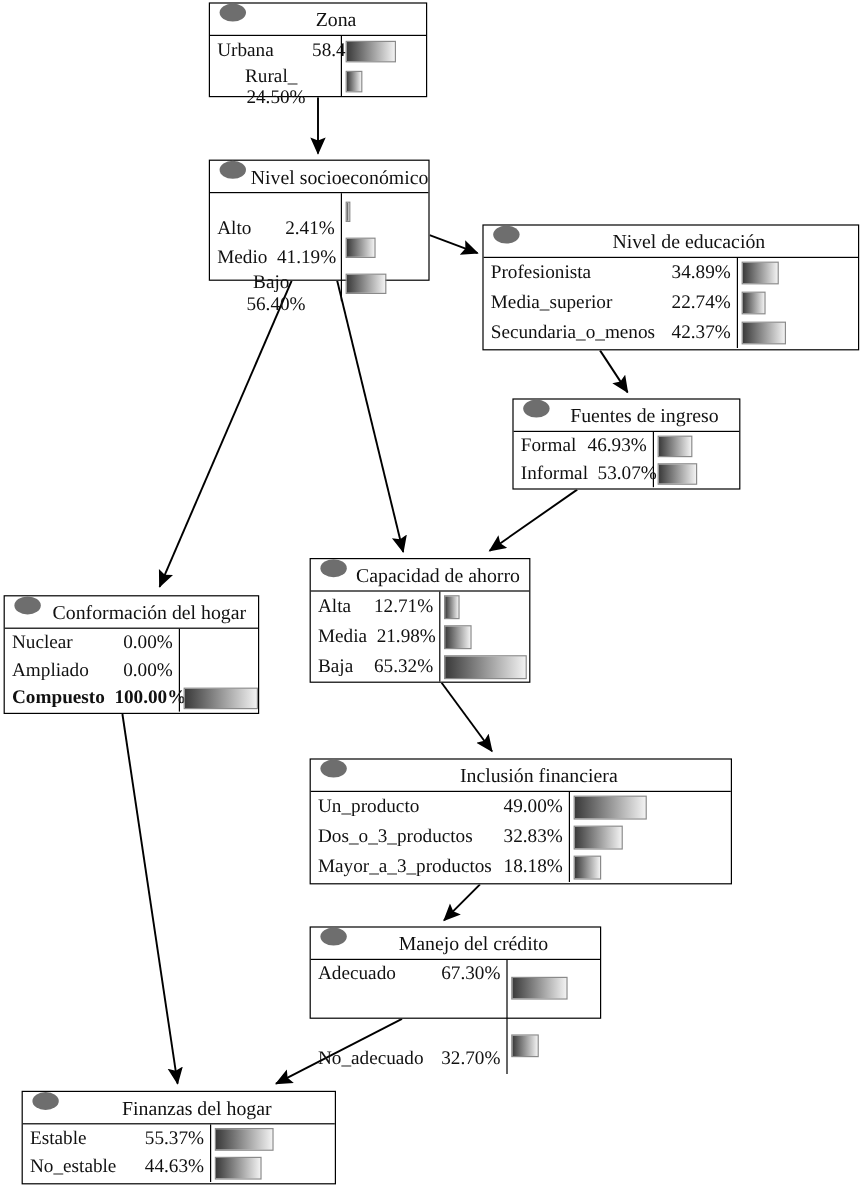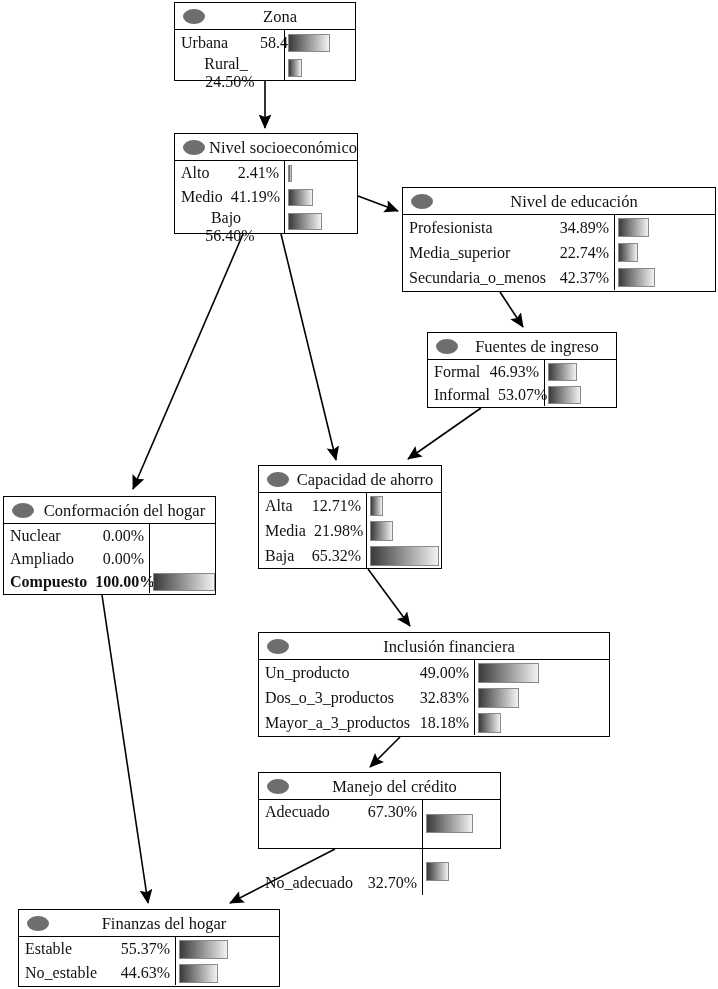--- a/index.html
+++ b/index.html
@@ -14,21 +14,21 @@
   svg.edges{position:absolute;left:0;top:0;width:718px;height:989px;pointer-events:none;}
 
   .node{
     position:absolute;
     border:1.4px solid #000;
     background:#fff;
     box-sizing:border-box;
     z-index:2;
   }
   .node-header{
-    display:flex;align-items:center;
+    display:flex;
     border-bottom:1.4px solid #000;
     height:27px;
     position:relative;
     box-sizing:border-box;
   }
   .node-dot{
     width:22px;height:15px;border-radius:50%;
     background:#6e6e6e;
     margin-left:8px;
     flex:0 0 auto;
@@ -138,21 +138,21 @@
     </div>
   </div>
 
   <div class="node" id="n-nse">
     <div class="node-header">
       <div class="node-dot"></div>
       <div class="node-title">Nivel socioeconómico</div>
     </div>
     <div class="node-body">
       <div class="labels-col" style="width:110px;">
-        <div class="row" style="height:24px;">
+        <div class="row" style="height:24px;margin-top:18px;">
           <span class="name">Alto</span>
           <span class="pct">2.41%</span>
         </div>
         <div class="row" style="height:24px;">
           <span class="name">Medio</span>
           <span class="pct">41.19%</span>
         </div>
         <div class="row" style="height:24px;flex-direction:column;">
           <span class="name">Bajo</span>
           <span class="pct">56.40%</span>

